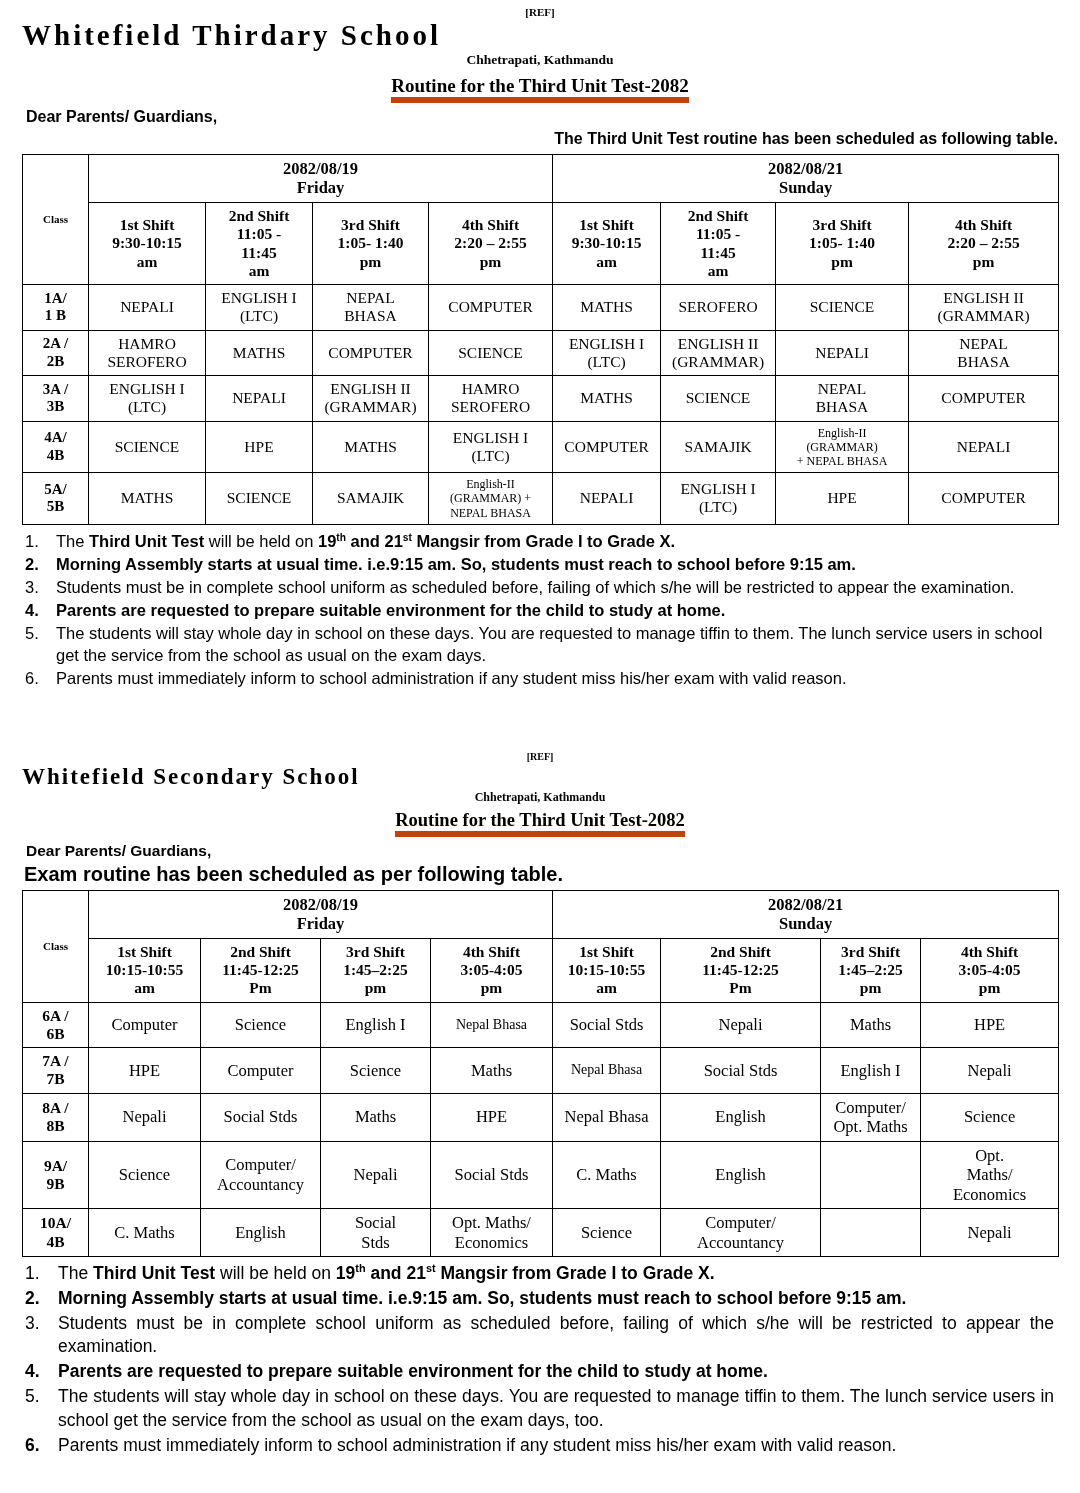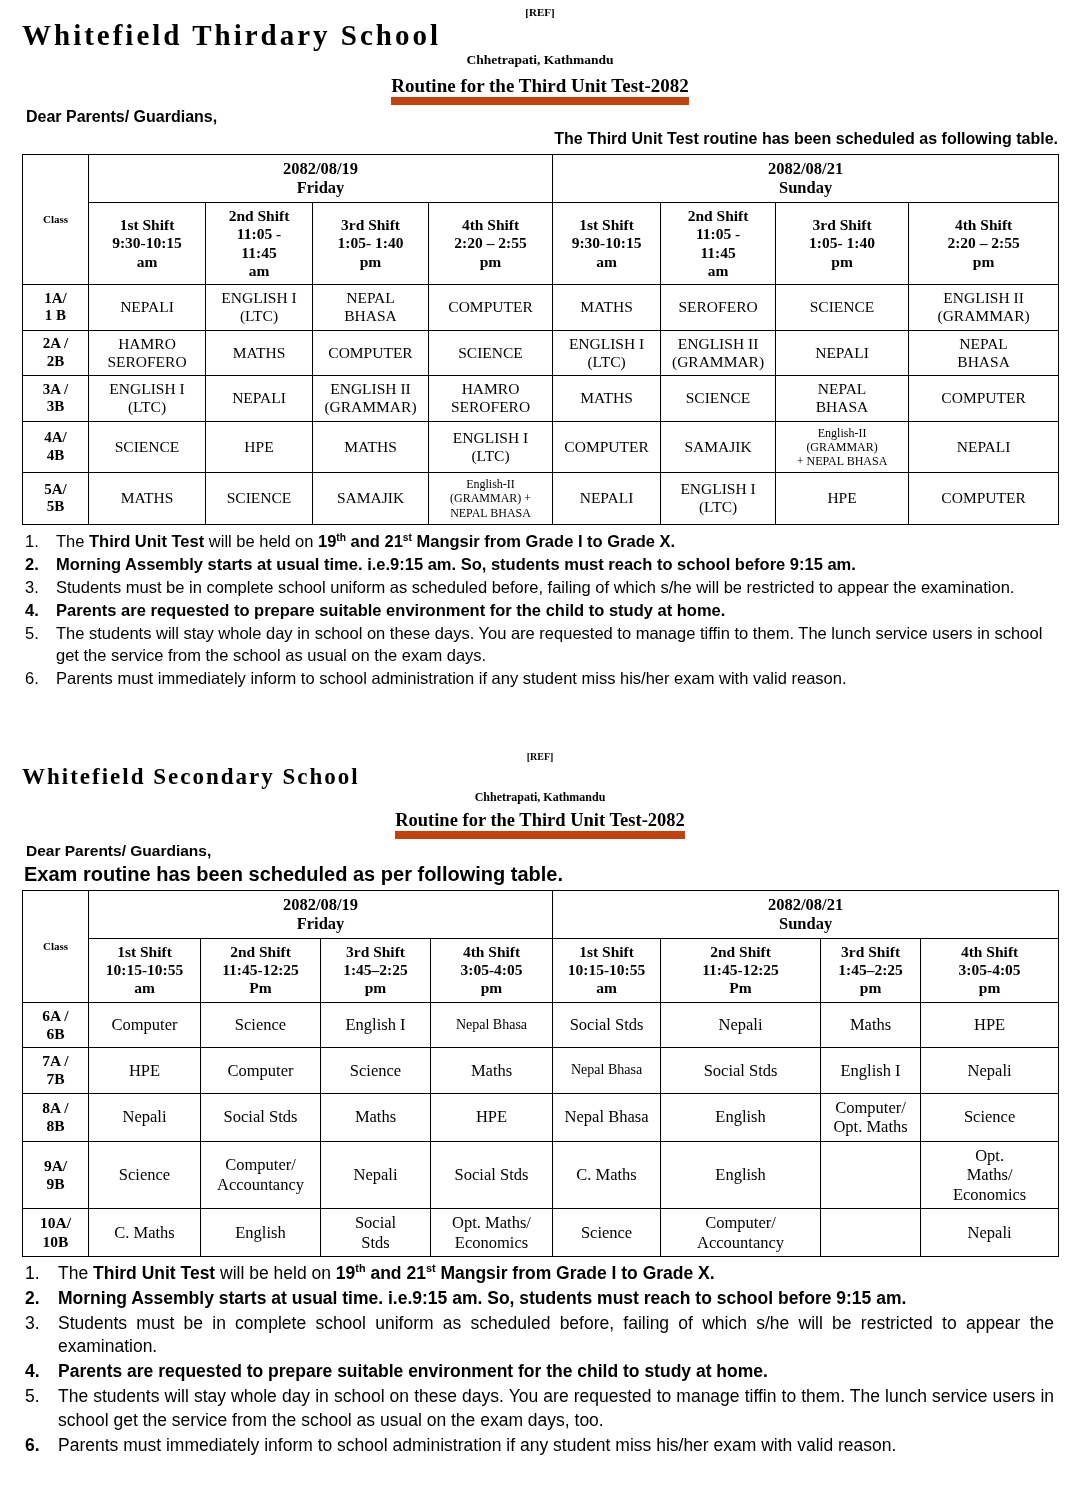--- a/index.html
+++ b/index.html
@@ -3,21 +3,21 @@
 <meta charset="utf-8">
 <style>
   html,body{margin:0;padding:0;background:#fff;color:#000;}
   .page{width:1080px;min-height:1493px;box-sizing:border-box;padding:6px 22px 12px 22px;
         font-family:"Liberation Serif",serif;background:#fff;}
   
   .ref{text-align:center;font-weight:bold;font-size:11px;line-height:1.1;}
   .school{font-weight:bold;font-size:29px;letter-spacing:3px;margin:2px 0 0 0;line-height:1.1;}
   .addr{text-align:center;font-weight:bold;font-size:13.5px;line-height:1.2;}
   .routine-title{text-align:center;font-size:19px;font-weight:bold;margin:7px 0 5px 0;line-height:1.15;}
-  .routine-title span{border-bottom:8px solid #c2410c;padding-bottom:1px;}
+  .routine-title span{border-bottom:6px solid #c2410c;padding-bottom:1px;}
   .sans{font-family:"Liberation Sans",sans-serif;}
   .salutation{font-size:16px;font-weight:bold;margin:10px 0 0 4px;line-height:1.25;}
   .intro-indent{font-size:16px;font-weight:bold;margin:2px 0 5px 72px;line-height:1.25;text-align:right;}
   .intro-serif{font-family:Liberation Sans, sans-serif;font-size:20px;font-weight:bold;margin:1px 0 4px 2px;line-height:1.2;}
   
   table{border-collapse:collapse;table-layout:fixed;width:1036px;}
   th,td{border:1.7px solid #000;text-align:center;vertical-align:middle;
         padding:4px 2px;white-space:pre-line;line-height:1.18;overflow:hidden;}
   .day-h{font-size:16.5px;font-weight:bold;}
   .shift-h{font-size:15.5px;font-weight:bold;}
@@ -319,21 +319,21 @@
             <td>Social Stds</td>
             <td>C. Maths</td>
             <td>English</td>
             <td></td>
             <td>Opt.
 Maths/
 Economics</td>
           </tr>
           <tr>
             <td class="cls">10A/
-10B</td>
+4B</td>
             <td>C. Maths</td>
             <td>English</td>
             <td>Social
 Stds</td>
             <td>Opt. Maths/
 Economics</td>
             <td>Science</td>
             <td>Computer/
 Accountancy</td>
             <td></td>

